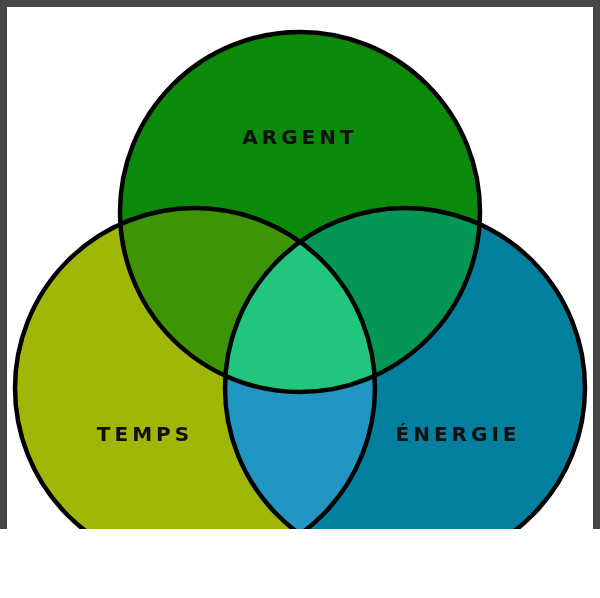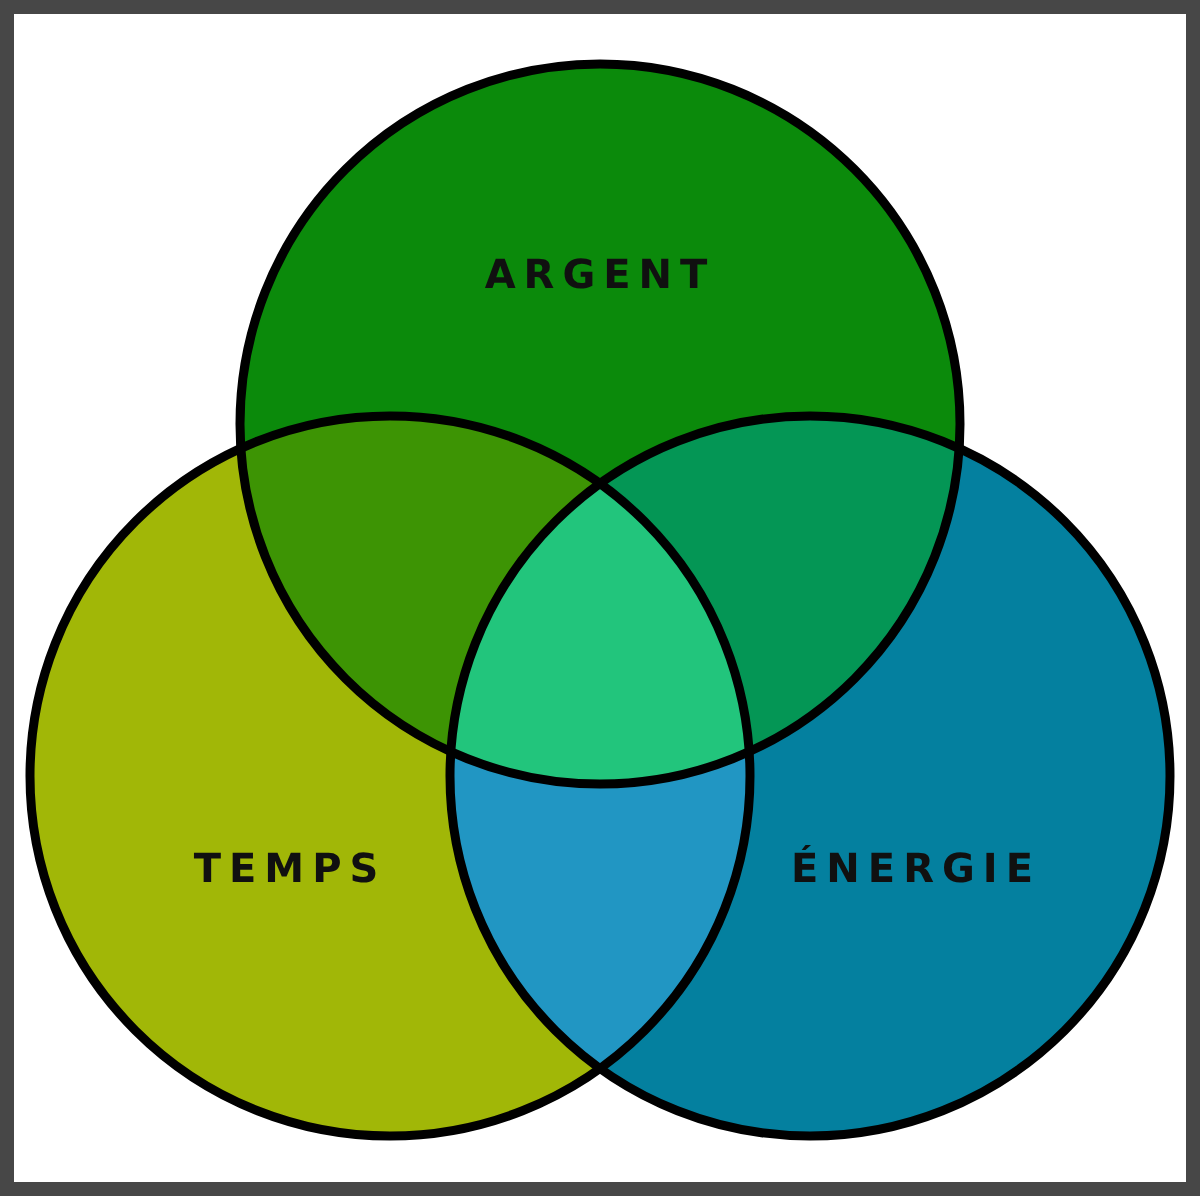--- a/index.html
+++ b/index.html
@@ -3,21 +3,21 @@
 <meta charset="utf-8">
 <style>
   html, body {
     margin: 0;
     padding: 0;
     background: #ffffff;
   }
   .stage {
     position: relative;
     width: 600px;
-    height: 598px;
+    height: 529px;
     overflow: hidden;
   }
   .stage svg {
     display: block;
   }
   .venn-label {
     font-family: "DejaVu Sans", "Liberation Sans", sans-serif;
     font-weight: bold;
     font-size: 20px;
     letter-spacing: 4px;

